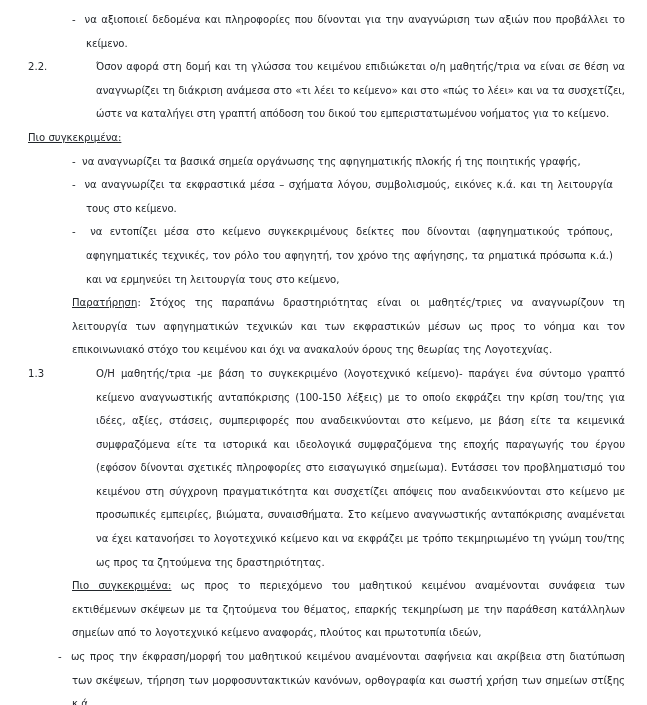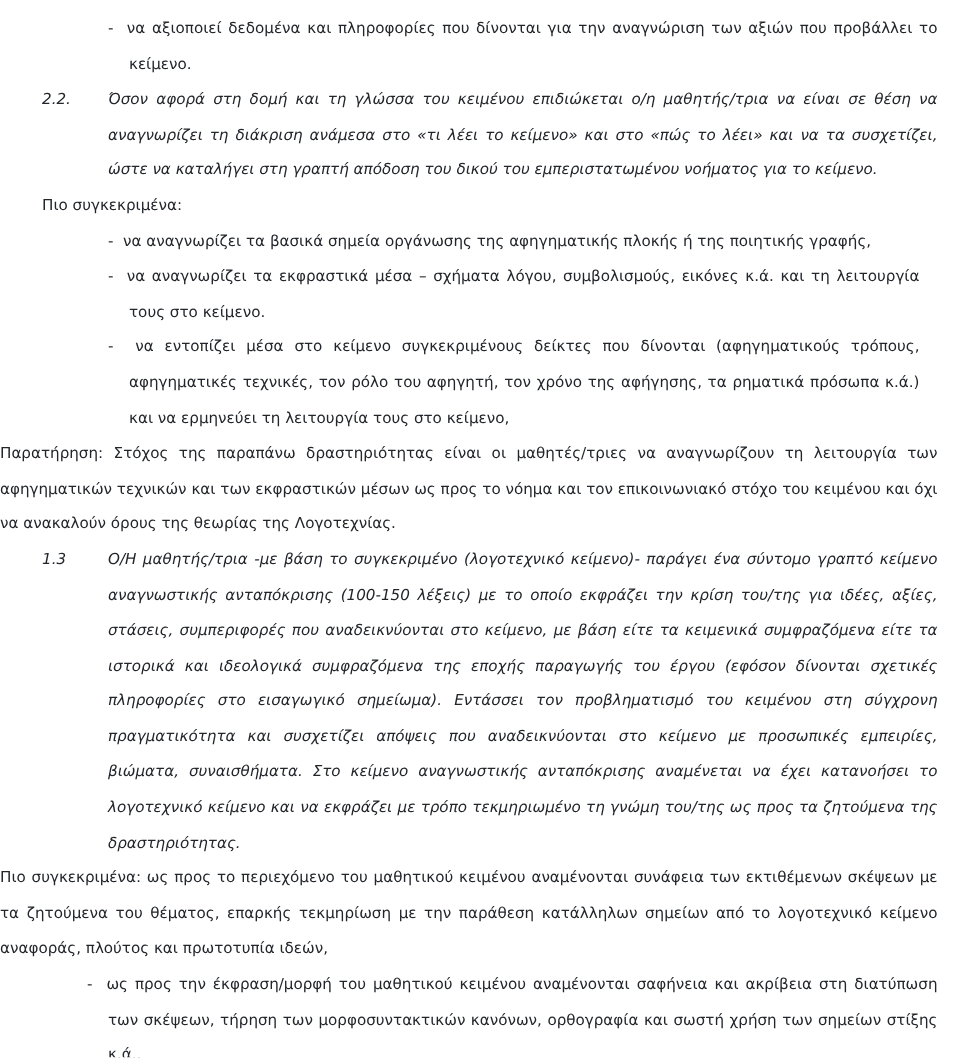--- a/index.html
+++ b/index.html
@@ -37,23 +37,22 @@
     text-justify: inter-word;
     margin: 0;
     padding: 0;
     box-sizing: border-box;
     white-space: normal;
   }
 
   
   .numbered {
     position: relative;
-    padding-left: 72px;   
+    padding-left: 96px;   
     padding-right: 22px;  
-    font-style: italic;
   }
   .numbered .num {
     position: absolute;
     left: 28px;
     top: 0;
     width: 40px;
     text-align: left;
     font-size: 10.1px;
     line-height: 23.6px;
   }
@@ -77,30 +76,31 @@
   
   .bullet-outer {
     position: relative;
     padding-left: 72px;
     padding-right: 22px;
     text-indent: -14px;
   }
 
   
   .para-72 {
+    padding-left: 72px;
     padding-right: 22px;
   }
 
   
   .para-28 {
     padding-left: 28px;
     padding-right: 22px;
   }
 
-  .u { }
+  .u { text-decoration: underline; }
 
   
   .blk:after {
     content: "";
     display: inline-block;
     width: 100%;
   }
   .nostretch:after { display: none; }
 </style>
 </head>

